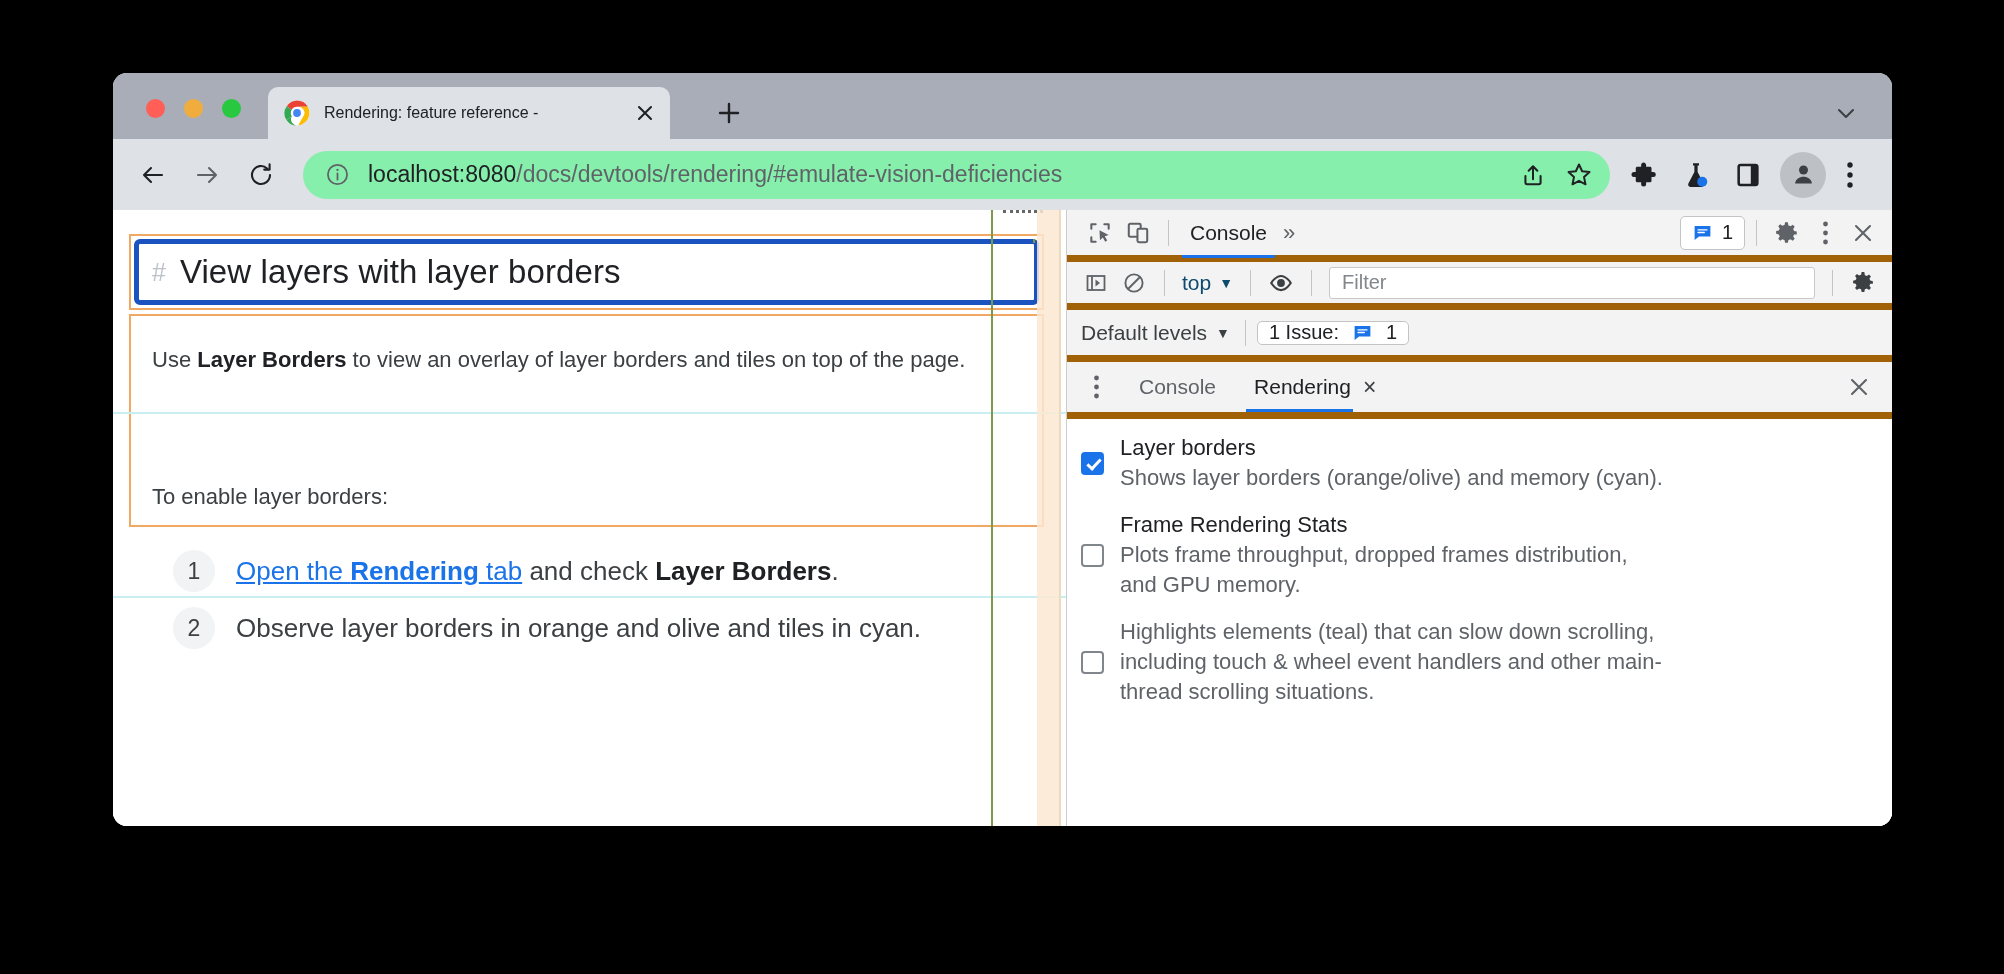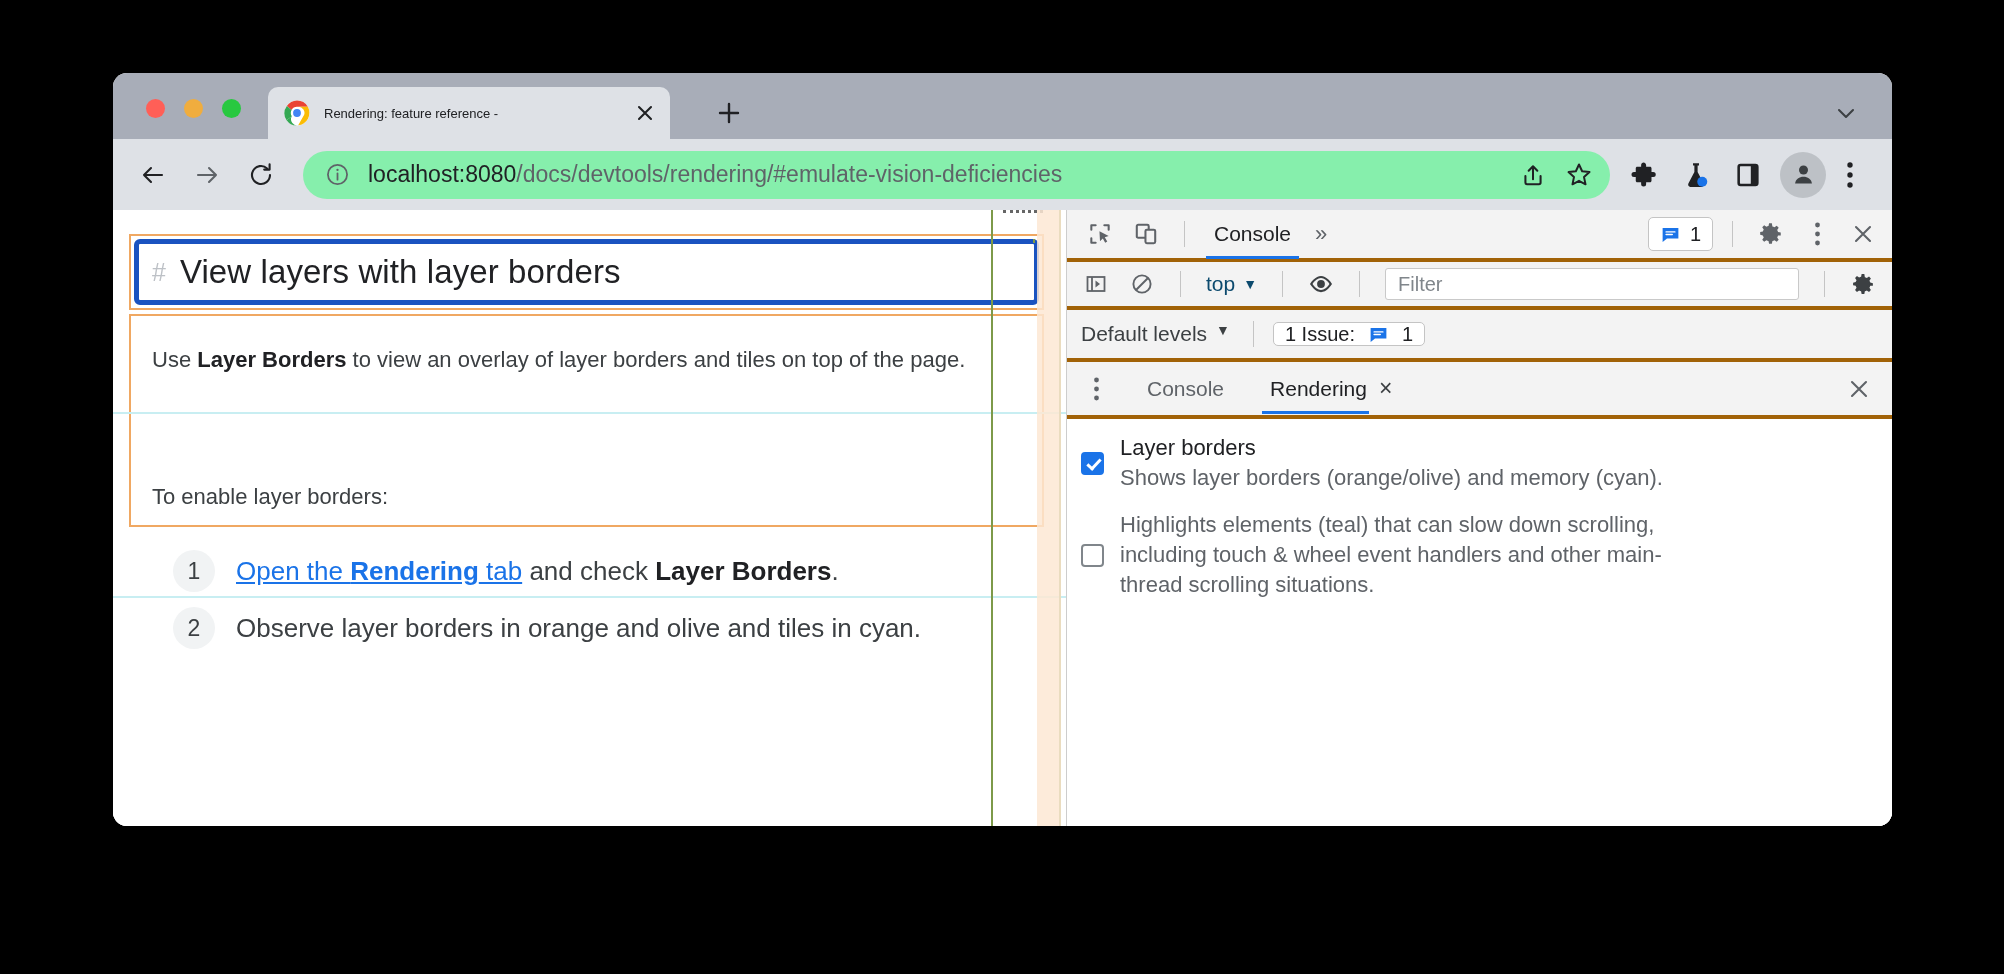--- a/index.html
+++ b/index.html
@@ -41,21 +41,21 @@
     width: 402px; height: 52px;
     background: #dee1e6;
     border-radius: 10px 10px 0 0;
     display: flex; align-items: center;
     padding: 0 12px 0 16px;
   }
   #tab-favicon { width: 26px; height: 26px; flex: 0 0 26px; position: relative; }
   #tab-title {
     flex: 1 1 auto;
     margin-left: 14px;
-    font-size: 13px;
+    font-size: 16px;
     color: #202124;
     white-space: nowrap;
     overflow: hidden;
     -webkit-mask-image: linear-gradient(90deg,#000 85%,transparent 100%);
             mask-image: linear-gradient(90deg,#000 85%,transparent 100%);
   }
   #tab-close {
     flex: 0 0 26px; height: 26px;
     display: flex; align-items: center; justify-content: center;
     font-size: 0;
@@ -224,23 +224,22 @@
   #devtools {
     flex: 1 1 auto;
     background: #ffffff;
     border-left: 1px solid #cdcdcd;
     display: flex; flex-direction: column;
     min-width: 0;
   }
   .dt-row {
     display: flex; align-items: center;
     background: #f3f3f3;
-    border-bottom: 4px solid #a16207;
+    border-bottom: 7px solid #a16207;
     flex: 0 0 auto;
-    gap: 8px;
   }
   #dt-main-toolbar { height: 52px; padding: 0 10px 0 14px; }
   #dt-console-toolbar { height: 48px; padding: 0 10px 0 10px; }
   #dt-levels-toolbar { height: 52px; padding: 0 10px 0 14px; background:#f3f3f3; }
   #dt-drawer-tabs { height: 57px; padding: 0 14px 0 10px; background:#f3f3f3; position: relative;}
 
   .dt-icon {
     width: 38px; height: 38px;
     display: flex; align-items: center; justify-content: center;
     flex: 0 0 38px;
@@ -271,21 +270,21 @@
     flex: 1 1 auto; height: 32px;
     border: 1px solid #c9c9c9; border-radius: 3px;
     background: #fff;
     display: flex; align-items: center;
     padding: 0 12px;
     font-size: 20px; color: #80868b;
     min-width: 0;
     margin: 0 6px;
   }
   #default-levels {
-    display: flex; align-items: flex-start; gap: 9px;
+    display: flex; align-items: center; gap: 9px;
     font-size: 21px; color: #3c4043; padding-right: 4px;
   }
   #dt-drawer-menu { font-size: 0; }
 
   #rendering-panel {
     flex: 1 1 auto;
     background: #fff;
     padding: 14px 18px 0 14px;
     overflow: hidden;
   }
@@ -605,20 +604,27 @@
       <div id="rendering-panel">
 
         <div class="setting">
           <div class="cb checked"></div>
           <div class="setting-text">
             <div class="setting-title">Layer borders</div>
             <div class="setting-desc">Shows layer borders (orange/olive) and memory (cyan).</div>
           </div>
         </div>
 
+        <div class="setting">
+          <div class="cb"></div>
+          <div class="setting-text" style="max-width:520px">
+            <div class="setting-title">Frame Rendering Stats</div>
+            <div class="setting-desc">Plots frame throughput, dropped frames distribution, and GPU memory.</div>
+          </div>
+        </div>
 
         <div class="setting">
           <div class="cb"></div>
           <div class="setting-text" style="max-width:600px">
             <div class="setting-desc">Highlights elements (teal) that can slow down scrolling, including touch &amp; wheel event handlers and other main-thread scrolling situations.</div>
           </div>
         </div>
 
       </div>
     </div>

